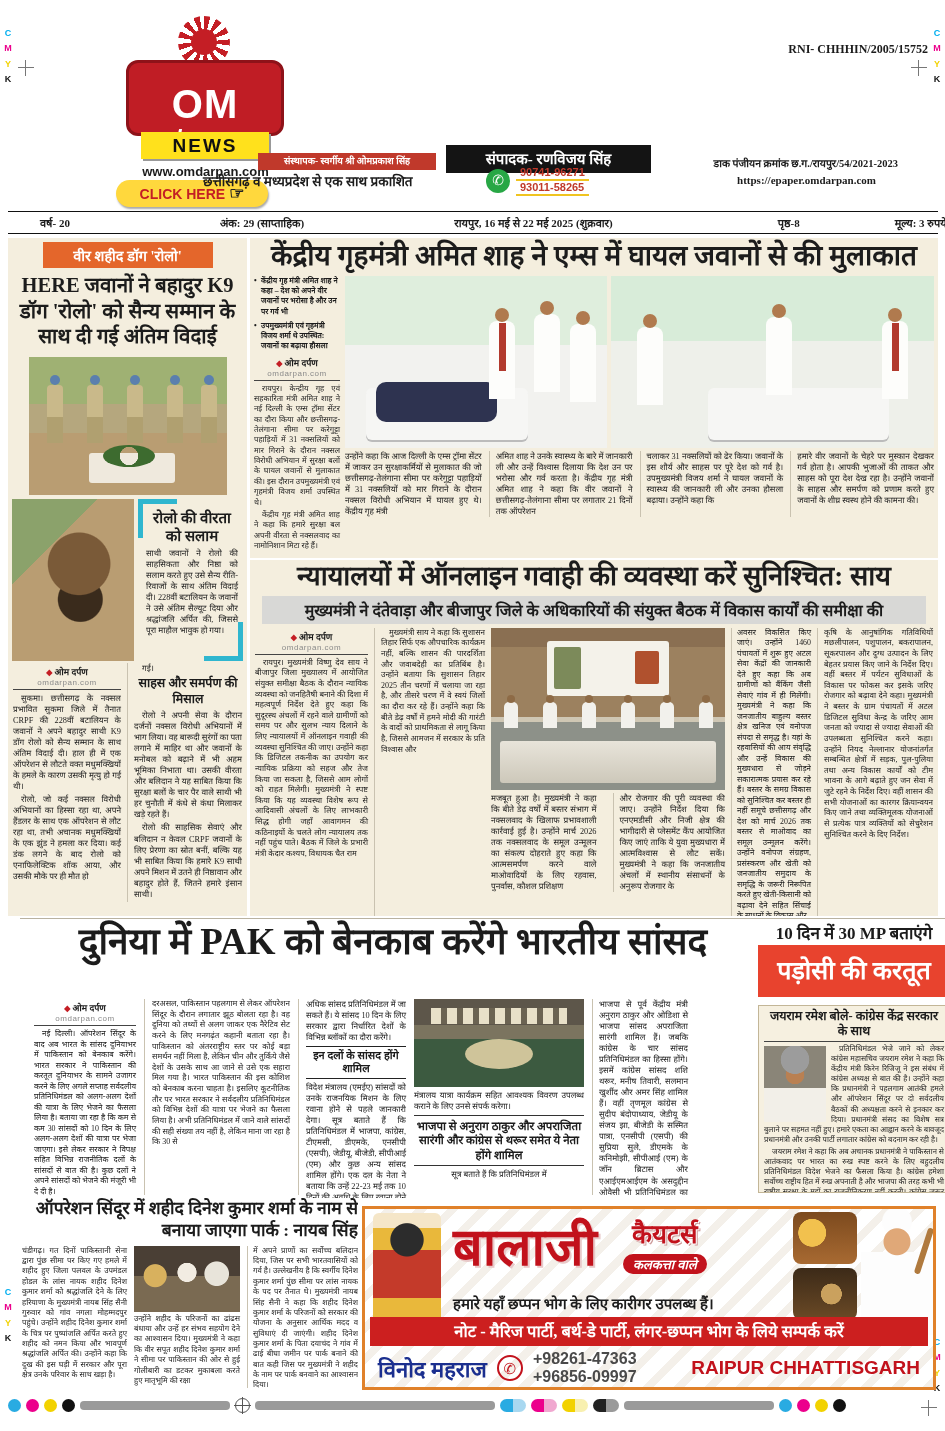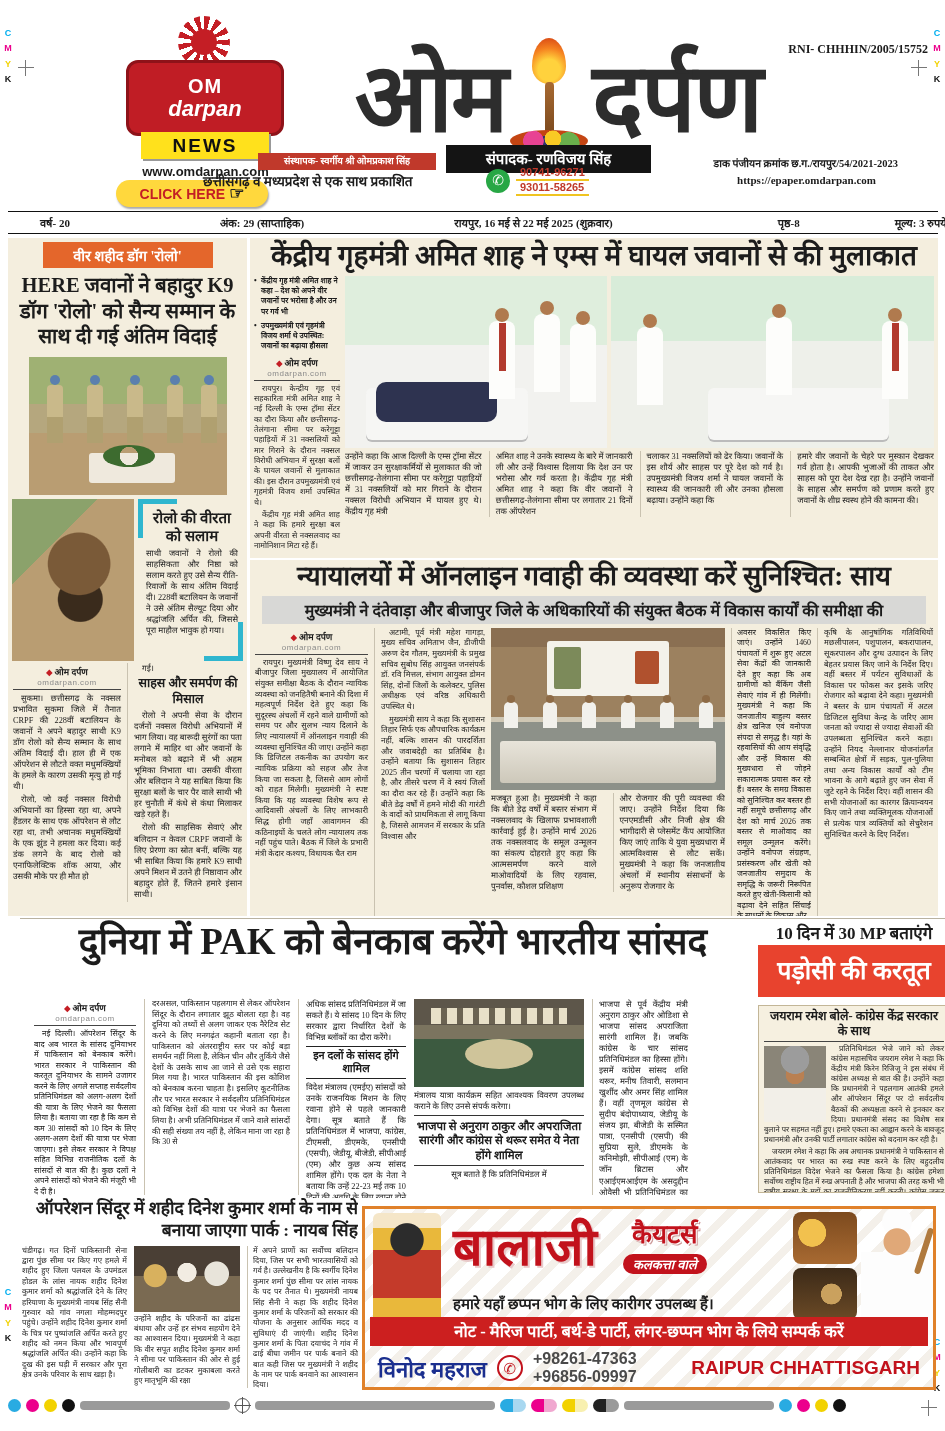--- a/index.html
+++ b/index.html
@@ -24,21 +24,21 @@
   .regmark:before{left:6px;top:-2px;width:1px;height:17px;}
   .regmark:after{top:6px;left:-2px;height:1px;width:17px;}
 
   
   .masthead { position:absolute; left:8px; top:8px; width:930px; height:200px; }
   .sunburst { position:absolute; left:170px; top:8px; width:52px; height:52px; border-radius:50%;
               background:repeating-conic-gradient(#c41e25 0 14deg, transparent 14deg 28deg); }
   .sunburst:after{content:"";position:absolute;left:13px;top:13px;width:26px;height:26px;border-radius:50%;background:#c41e25;}
   .logo-box { position:absolute; left:118px; top:52px; width:158px; height:76px; background:#c01d25; border-radius:12px;
               border:3px solid #8e1219; color:#fff; text-align:center; font-family:"Liberation Sans",sans-serif; }
-  .logo-om { font-size:20px; font-weight:bold; letter-spacing:1px; margin-top:12px;}
+  .logo-om { font-size:40px; font-weight:bold; letter-spacing:1px; margin-top:19px;}
   .logo-darpan { font-size:22px; font-style:italic; font-weight:bold; margin-top:-2px;}
   .news-tag { position:absolute; left:133px; top:124px; width:128px; height:27px; background:#ffe11c; color:#111;
               font:900 19px "Liberation Sans",sans-serif; text-align:center; line-height:27px; letter-spacing:2px;
               box-shadow:2px 2px 0 #999; }
   .site-url { position:absolute; left:100px; top:156px; width:195px; text-align:center; font:bold 13px "Liberation Sans",sans-serif; }
   .click-btn { position:absolute; left:108px; top:172px; width:152px; height:27px; background:#ffd83d; border-radius:14px;
                color:#c41e25; font:bold 14px "Liberation Sans",sans-serif; display:flex; align-items:center; justify-content:center; gap:4px;
                box-shadow:1px 2px 2px #aaa; cursor:pointer; }
   .click-btn .hand { color:#222; font-size:17px; }
   .title-wrap { position:absolute; left:225px; top:28px; width:650px; height:125px; display:flex; align-items:center; justify-content:center; }
@@ -249,29 +249,20 @@
     <div class="logo-box">
       <div class="logo-om">OM</div>
       <div class="logo-darpan">darpan</div>
     </div>
     <div class="news-tag">NEWS</div>
     <div class="site-url">www.omdarpan.com</div>
     <div class="click-btn">
       <span>CLICK HERE</span>
       <span class="hand">☞</span>
     </div>
-    <div class="title-wrap">
-      <span class="np-title">ओम</span>
-      <div class="torch">
-        <div class="flame"></div>
-          <div class="stem"></div>
-          <div class="torch-base"></div>
-      </div>
-      <span class="np-title">दर्पण</span>
-    </div>
     <div class="rni">RNI- CHHHIN/2005/15752</div>
     <div class="founder-box">संस्थापक- स्वर्गीय श्री ओमप्रकाश सिंह</div>
     <div class="editor-box">संपादक- रणविजय सिंह</div>
     <div class="publine">छत्तीसगढ़ व मध्यप्रदेश से एक साथ प्रकाशित</div>
     <div class="phones">
       <span class="phone-ic">✆</span>
       <div class="nums">
         <div>90741-96271</div>
         <div>93011-58265</div>
       </div>
@@ -380,21 +371,20 @@
       <div class="say-c1">
         <div class="byline">
           <div class="b1"><span class="dia">◆</span> <span>ओम दर्पण</span></div>
           <div class="b2">omdarpan.com</div>
         </div>
         <div class="bt" style="font-size:8px;">
             <p>रायपुर। मुख्यमंत्री विष्णु देव साय ने बीजापुर जिला मुख्यालय में आयोजित संयुक्त समीक्षा बैठक के दौरान न्यायिक व्यवस्था को जनहितैषी बनाने की दिशा में महत्वपूर्ण निर्देश देते हुए कहा कि सुदूरस्थ अंचलों में रहने वाले ग्रामीणों को समय पर और सुलभ न्याय दिलाने के लिए न्यायालयों में ऑनलाइन गवाही की व्यवस्था सुनिश्चित की जाए। उन्होंने कहा कि डिजिटल तकनीक का उपयोग कर न्यायिक प्रक्रिया को सहज और तेज किया जा सकता है, जिससे आम लोगों को राहत मिलेगी। मुख्यमंत्री ने स्पष्ट किया कि यह व्यवस्था विशेष रूप से आदिवासी अंचलों के लिए लाभकारी सिद्ध होगी जहाँ आवागमन की कठिनाइयों के चलते लोग न्यायालय तक नहीं पहुंच पाते। बैठक में जिले के प्रभारी मंत्री केदार कश्यप, विधायक चैत राम</p>
           </div>
       </div>
       <div class="say-c2 bt vr" style="padding-left:6px;font-size:8px;">
-        <p>अटामी, पूर्व मंत्री महेश गागड़ा, मुख्य सचिव अमिताभ जैन, डीजीपी अरुण देव गौतम, मुख्यमंत्री के प्रमुख सचिव सुबोध सिंह आयुक्त जनसंपर्क डॉ. रवि मित्तल, संभाग आयुक्त डोमन सिंह, दोनों जिलों के कलेक्टर, पुलिस अधीक्षक एवं वरिष्ठ अधिकारी उपस्थित थे।</p>
         <p>मुख्यमंत्री साय ने कहा कि सुशासन तिहार सिर्फ एक औपचारिक कार्यक्रम नहीं, बल्कि शासन की पारदर्शिता और जवाबदेही का प्रतिबिंब है। उन्होंने बताया कि सुशासन तिहार 2025 तीन चरणों में चलाया जा रहा है, और तीसरे चरण में वे स्वयं जिलों का दौरा कर रहे हैं। उन्होंने कहा कि बीते डेढ़ वर्षों में हमने मोदी की गारंटी के वादों को प्राथमिकता से लागू किया है, जिससे आमजन में सरकार के प्रति विश्वास और</p>
       </div>
       <div class="say-mid">
         <div class="photo ph-meet">
           <div class="banner"></div>
           <div class="tablefolk">
               <i></i>
               <i></i>
               <i></i>
               <i></i>

